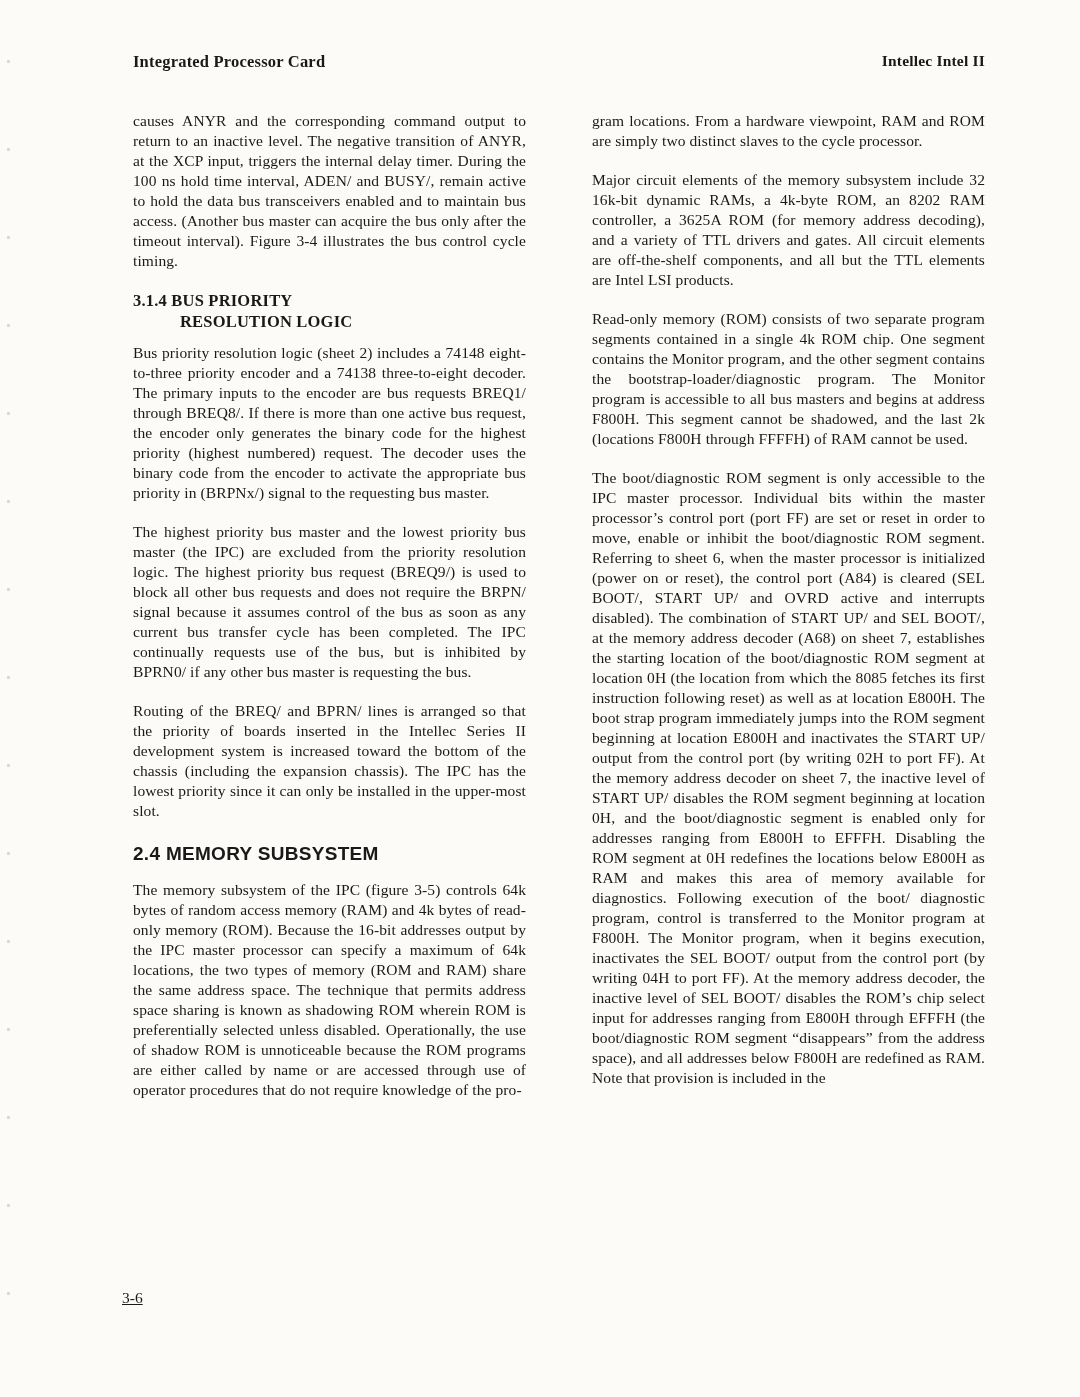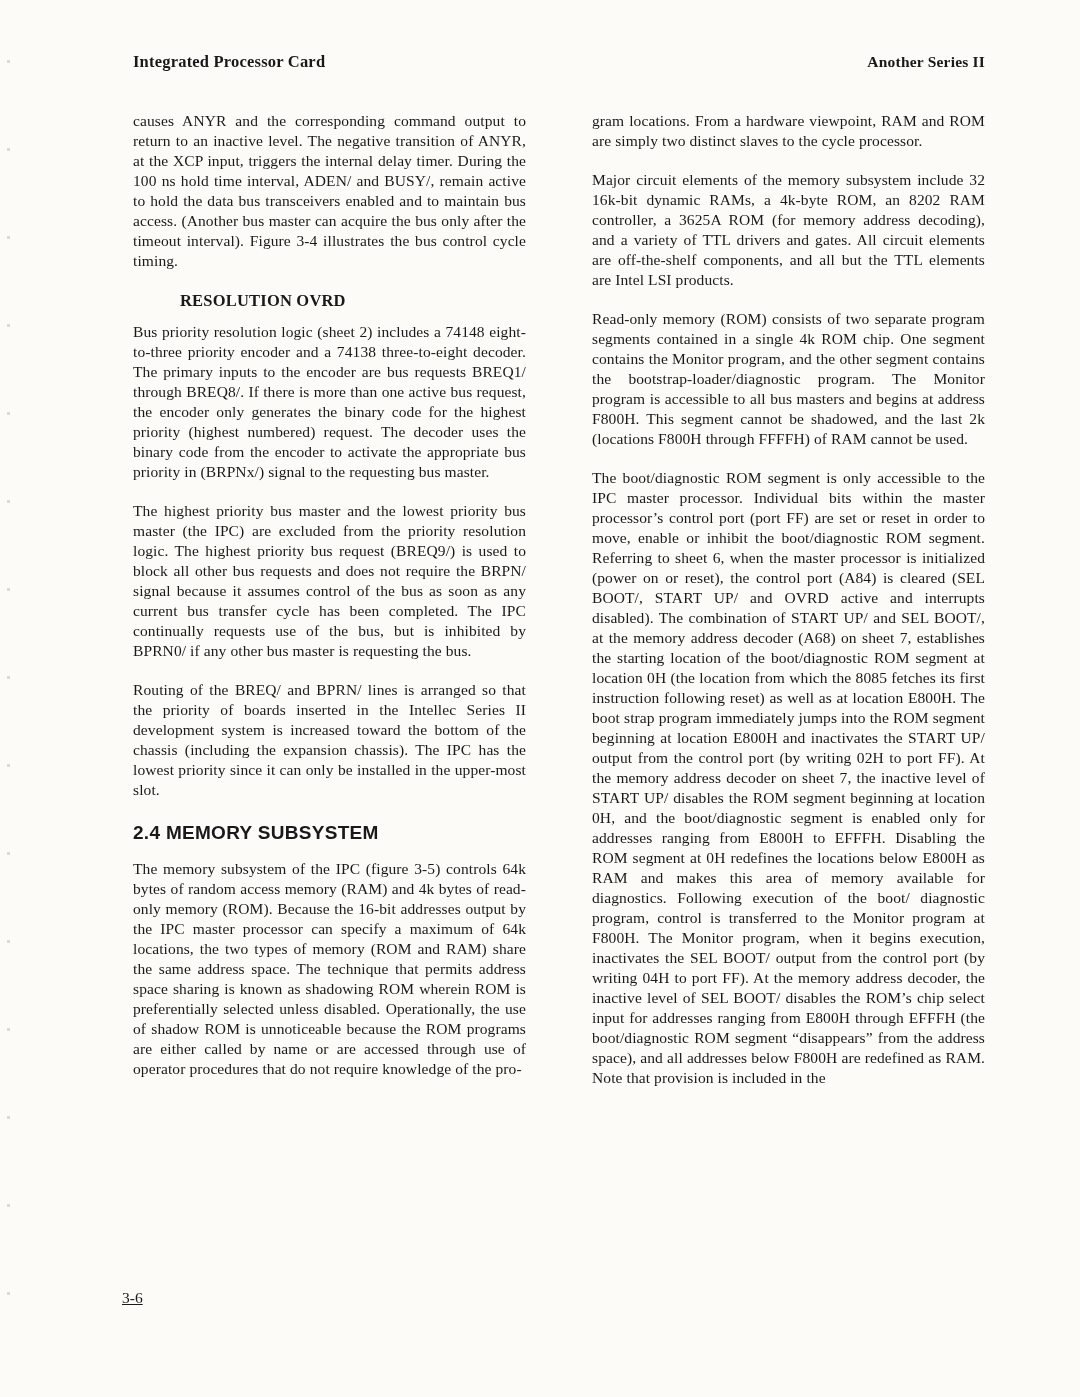--- a/index.html
+++ b/index.html
@@ -34,21 +34,21 @@
     );
     opacity: 0.5;
   }
   .running-header {
     position: absolute;
     top: 52px;
     left: 133px;
     width: 852px;
     display: flex;
     justify-content: space-between;
-    align-items: center;
+    align-items: flex-start;
     font-weight: bold;
   }
   .rh-left  { font-size: 16.5px; letter-spacing: 0.2px; }
   .rh-right { font-size: 15.5px; letter-spacing: 0.2px; }
 
   .columns {
     position: absolute;
     top: 111px;
     left: 133px;
     width: 852px;
@@ -96,30 +96,31 @@
 </style>
 </head>
 <body>
 
 <div class="page">
 
   <div class="scan-marks"></div>
 
   <header class="running-header">
     <span class="rh-left">Integrated Processor Card</span>
-    <span class="rh-right">Another Series II</span>
+    <span class="rh-right">Intellec Intel II</span>
   </header>
 
   <main class="columns">
 
     <section class="col">
       <p class="body-para">causes ANYR and the corresponding command output to return to an inactive level. The negative transition of ANYR, at the XCP input, triggers the internal delay timer. During the 100 ns hold time interval, ADEN/ and BUSY/, remain active to hold the data bus transceivers enabled and to maintain bus access. (Another bus master can acquire the bus only after the timeout interval). Figure 3-4 illustrates the bus control cycle timing.</p>
 
       <h3 class="sub-heading">
-        <span class="hl hl-indent">RESOLUTION OVRD</span>
+        <span class="hl">3.1.4 BUS PRIORITY</span>
+        <span class="hl hl-indent">RESOLUTION LOGIC</span>
       </h3>
 
       <p class="body-para">Bus priority resolution logic (sheet 2) includes a 74148 eight-to-three priority encoder and a 74138 three-to-eight decoder. The primary inputs to the encoder are bus requests BREQ1/ through BREQ8/. If there is more than one active bus request, the encoder only generates the binary code for the highest priority (highest numbered) request. The decoder uses the binary code from the encoder to activate the appropriate bus priority in (BRPNx/) signal to the requesting bus master.</p>
       <p class="body-para">The highest priority bus master and the lowest priority bus master (the IPC) are excluded from the priority resolution logic. The highest priority bus request (BREQ9/) is used to block all other bus requests and does not require the BRPN/ signal because it assumes control of the bus as soon as any current bus transfer cycle has been completed. The IPC continually requests use of the bus, but is inhibited by BPRN0/ if any other bus master is requesting the bus.</p>
       <p class="body-para">Routing of the BREQ/ and BPRN/ lines is arranged so that the priority of boards inserted in the Intellec Series II development system is increased toward the bottom of the chassis (including the expansion chassis). The IPC has the lowest priority since it can only be installed in the upper-most slot.</p>
 
       <h2 class="major-heading">2.4 MEMORY SUBSYSTEM</h2>
 
       <p class="body-para">The memory subsystem of the IPC (figure 3-5) controls 64k bytes of random access memory (RAM) and 4k bytes of read-only memory (ROM). Because the 16-bit addresses output by the IPC master processor can specify a maximum of 64k locations, the two types of memory (ROM and RAM) share the same address space. The technique that permits address space sharing is known as shadowing ROM wherein ROM is preferentially selected unless disabled. Operationally, the use of shadow ROM is unnoticeable because the ROM programs are either called by name or are accessed through use of operator procedures that do not require knowledge of the pro-</p>
     </section>

